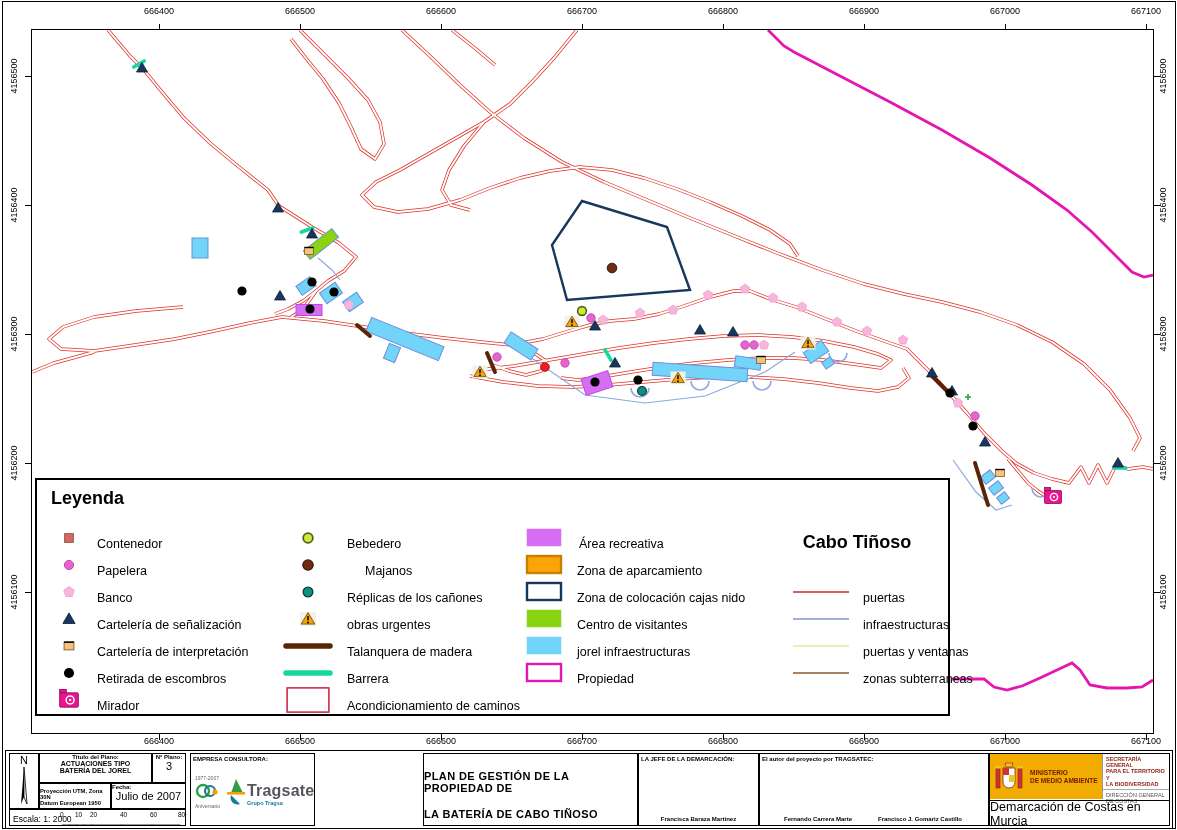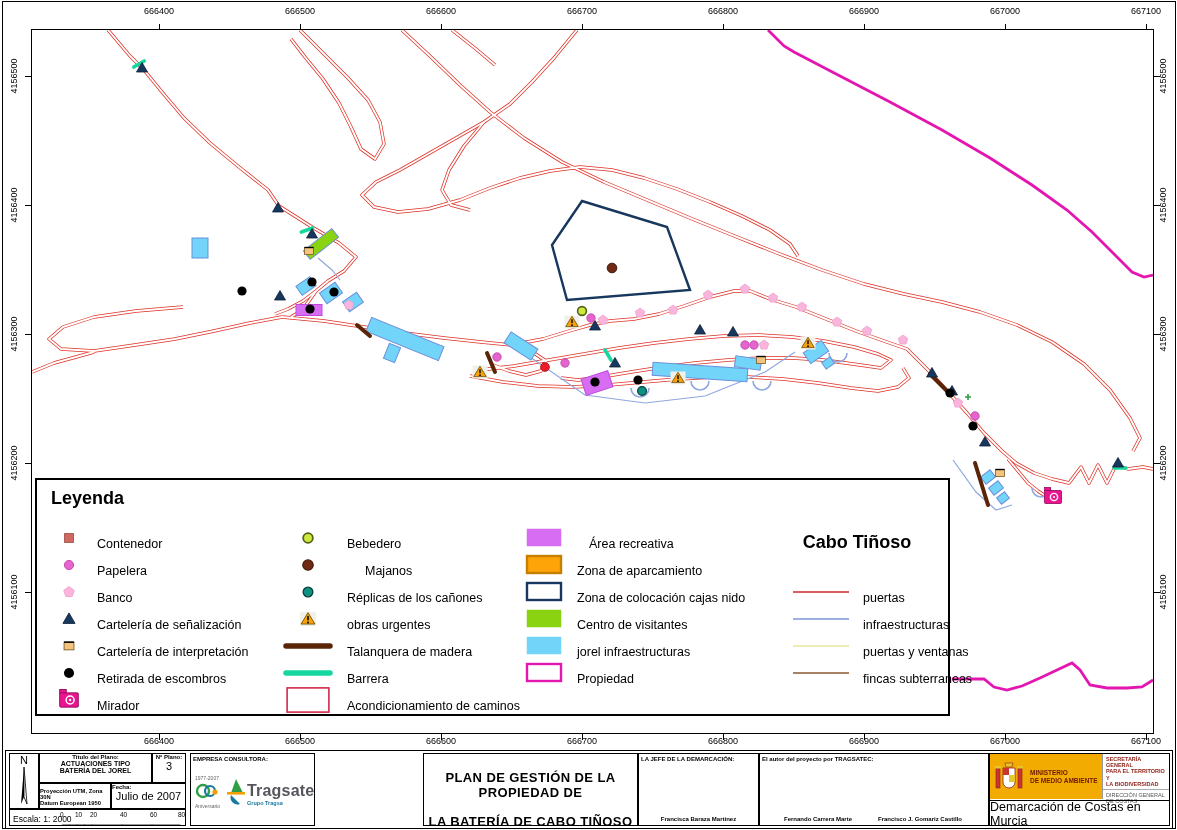--- a/index.html
+++ b/index.html
@@ -15,21 +15,21 @@
   #legend{position:absolute;left:35px;top:478px;width:915px;height:238px;border:2px solid #000;background:#fff;box-sizing:border-box;}
   #legend-title{position:absolute;left:14px;top:8px;font-size:18px;font-weight:bold;}
   .lcol{position:absolute;top:44px;}
   .lrow{height:27px;display:flex;align-items:flex-end;}
   .lrow span{font-size:12.5px;white-space:nowrap;}
   #cabo-heading{position:absolute;left:720px;top:52px;width:200px;text-align:center;font-size:18px;font-weight:bold;}
   
   #strip{position:absolute;left:5px;top:750px;width:1166px;height:77px;border:1px solid #000;background:#fff;}
   .tb{position:absolute;border:1px solid #000;background:#fff;box-sizing:border-box;overflow:hidden;}
   .microlabel{position:absolute;left:2px;top:2px;font-size:6px;font-weight:bold;}
-  #main-title-box div{text-align:center;font-weight:bold;font-size:13px;letter-spacing:.4px;}
+  #main-title-box div{font-weight:bold;font-size:11px;letter-spacing:.4px;}
   .namesig{position:absolute;bottom:3px;font-size:6px;font-weight:bold;text-align:center;}
   #ministry-yellow{position:absolute;left:0;top:0;width:112px;height:45px;background:#f2ab00;display:flex;align-items:center;}
   #ministry-text{font-size:6.5px;font-weight:bold;color:#6e1a00;line-height:7.5px;}
   #secretaria{position:absolute;left:112px;top:0;width:67px;height:45px;background:#fff;border-left:1px solid #999;}
   .sec-line{font-size:5.5px;font-weight:bold;color:#8c1c12;line-height:6.2px;}
   .dir-line{font-size:5.5px;color:#555;line-height:6.2px;}
   #demarcacion{position:absolute;left:0;top:46px;width:179px;height:25px;border-top:1px solid #000;
                display:flex;align-items:center;justify-content:center;font-size:12.5px;}
   #photo-caption{position:absolute;left:3px;bottom:6px;background:#c3d9f4;padding:2px 4px;border-radius:2px;
                  font-family:"DejaVu Serif",serif;font-style:italic;color:#3a5fc8;font-size:7.5px;line-height:9px;}
@@ -464,21 +464,21 @@
             </g>
           </svg>
           <span style="margin-left: 10px;">Acondicionamiento de caminos</span>
         </div>
       </div>
     <div class="lcol" id="lcol3" style="left:486px">
         <div class="lrow">
           <svg width="44" height="26" viewBox="0 0 44 26">
             <rect x="4" y="4" width="34" height="17" fill="#d76df2" stroke="#d76df2" stroke-width="0.5"></rect>
           </svg>
-          <span style="margin-left: 22px;">Área recreativa</span>
+          <span style="margin-left: 12px;">Área recreativa</span>
         </div>
         <div class="lrow">
           <svg width="44" height="26" viewBox="0 0 44 26">
             <rect x="4" y="4" width="34" height="17" fill="#ffa408" stroke="#c77f00" stroke-width="2.4"></rect>
           </svg>
           <span style="margin-left: 10px;">Zona de aparcamiento</span>
         </div>
         <div class="lrow">
           <svg width="44" height="26" viewBox="0 0 44 26">
             <rect x="4" y="4" width="34" height="17" fill="#ffffff" stroke="#17375e" stroke-width="2.4"></rect>
@@ -521,21 +521,21 @@
         <div class="lrow">
           <svg width="64" height="26" viewBox="0 0 64 26">
             <line x1="4" y1="13" x2="60" y2="13" stroke="#e8e49a" stroke-width="1.4"></line>
           </svg>
           <span style="margin-left: 10px;">puertas y ventanas</span>
         </div>
         <div class="lrow">
           <svg width="64" height="26" viewBox="0 0 64 26">
             <line x1="4" y1="13" x2="60" y2="13" stroke="#8a5a33" stroke-width="1.4"></line>
           </svg>
-          <span style="margin-left: 10px;">fincas subterraneas</span>
+          <span style="margin-left: 10px;">zonas subterraneas</span>
         </div>
       </div>
   </div>
 
   <div id="strip">
 
     <div class="tb" style="left:3px;top:2px;width:30px;height:56px;">
       <div style="font-size:11px;text-align:center;">N</div>
       <svg width="28" height="42" viewBox="0 0 28 42">
         <polygon points="14,1 11,38 14,31" fill="#000"></polygon>

